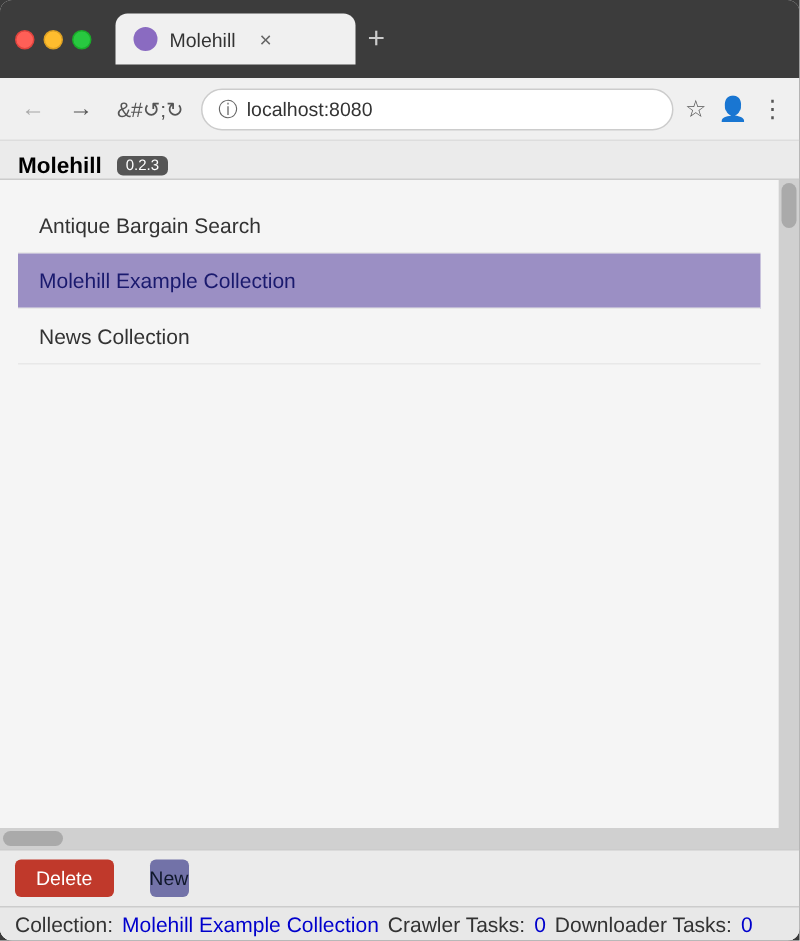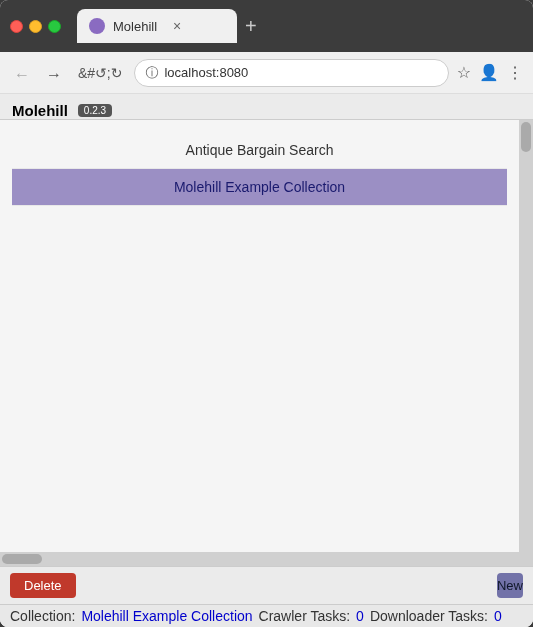--- a/index.html
+++ b/index.html
@@ -221,21 +221,20 @@
       flex: 1;
       background: #f5f5f5;
       overflow-y: auto;
       overflow-x: auto;
       position: relative;
     }
 
     .collection-list {
       list-style: none;
       padding: 12px;
-      text-align: center;
     }
 
     .collection-item {
       padding: 10px 14px;
       cursor: pointer;
       font-size: 14px;
       color: #333;
       border-bottom: 1px solid #e8e8e8;
     }
 
@@ -283,22 +282,22 @@
       height: 10px;
       background: #aaa;
       border-radius: 5px;
     }
 
     
     .action-bar {
       background: #ebebeb;
       padding: 6px 10px;
       display: flex;
-      justify-content: space-between;
-      gap: 0;
+      justify-content: flex-start;
+      gap: 24px;
       border-top: 1px solid #ccc;
     }
 
     .btn-delete {
       background: #c0392b;
       color: #fff;
       border: none;
       border-radius: 4px;
       padding: 5px 14px;
       font-size: 13px;
@@ -370,20 +369,21 @@
     <div class="app-header">
       <span class="app-title">Molehill</span>
       <span class="version-badge">0.2.3</span>
     </div>
 
     <div class="content-wrapper">
       <div class="content-area">
         <ul class="collection-list">
           <li class="collection-item">Antique Bargain Search</li>
           <li class="collection-item selected">Molehill Example Collection</li>
+          <li class="collection-item">News Collection</li>
         </ul>
       </div>
       <div class="scrollbar-v">
         <div class="scrollbar-thumb"></div>
       </div>
     </div>
 
     <div class="scrollbar-h-bar">
       <div class="scrollbar-h-thumb"></div>
     </div>

